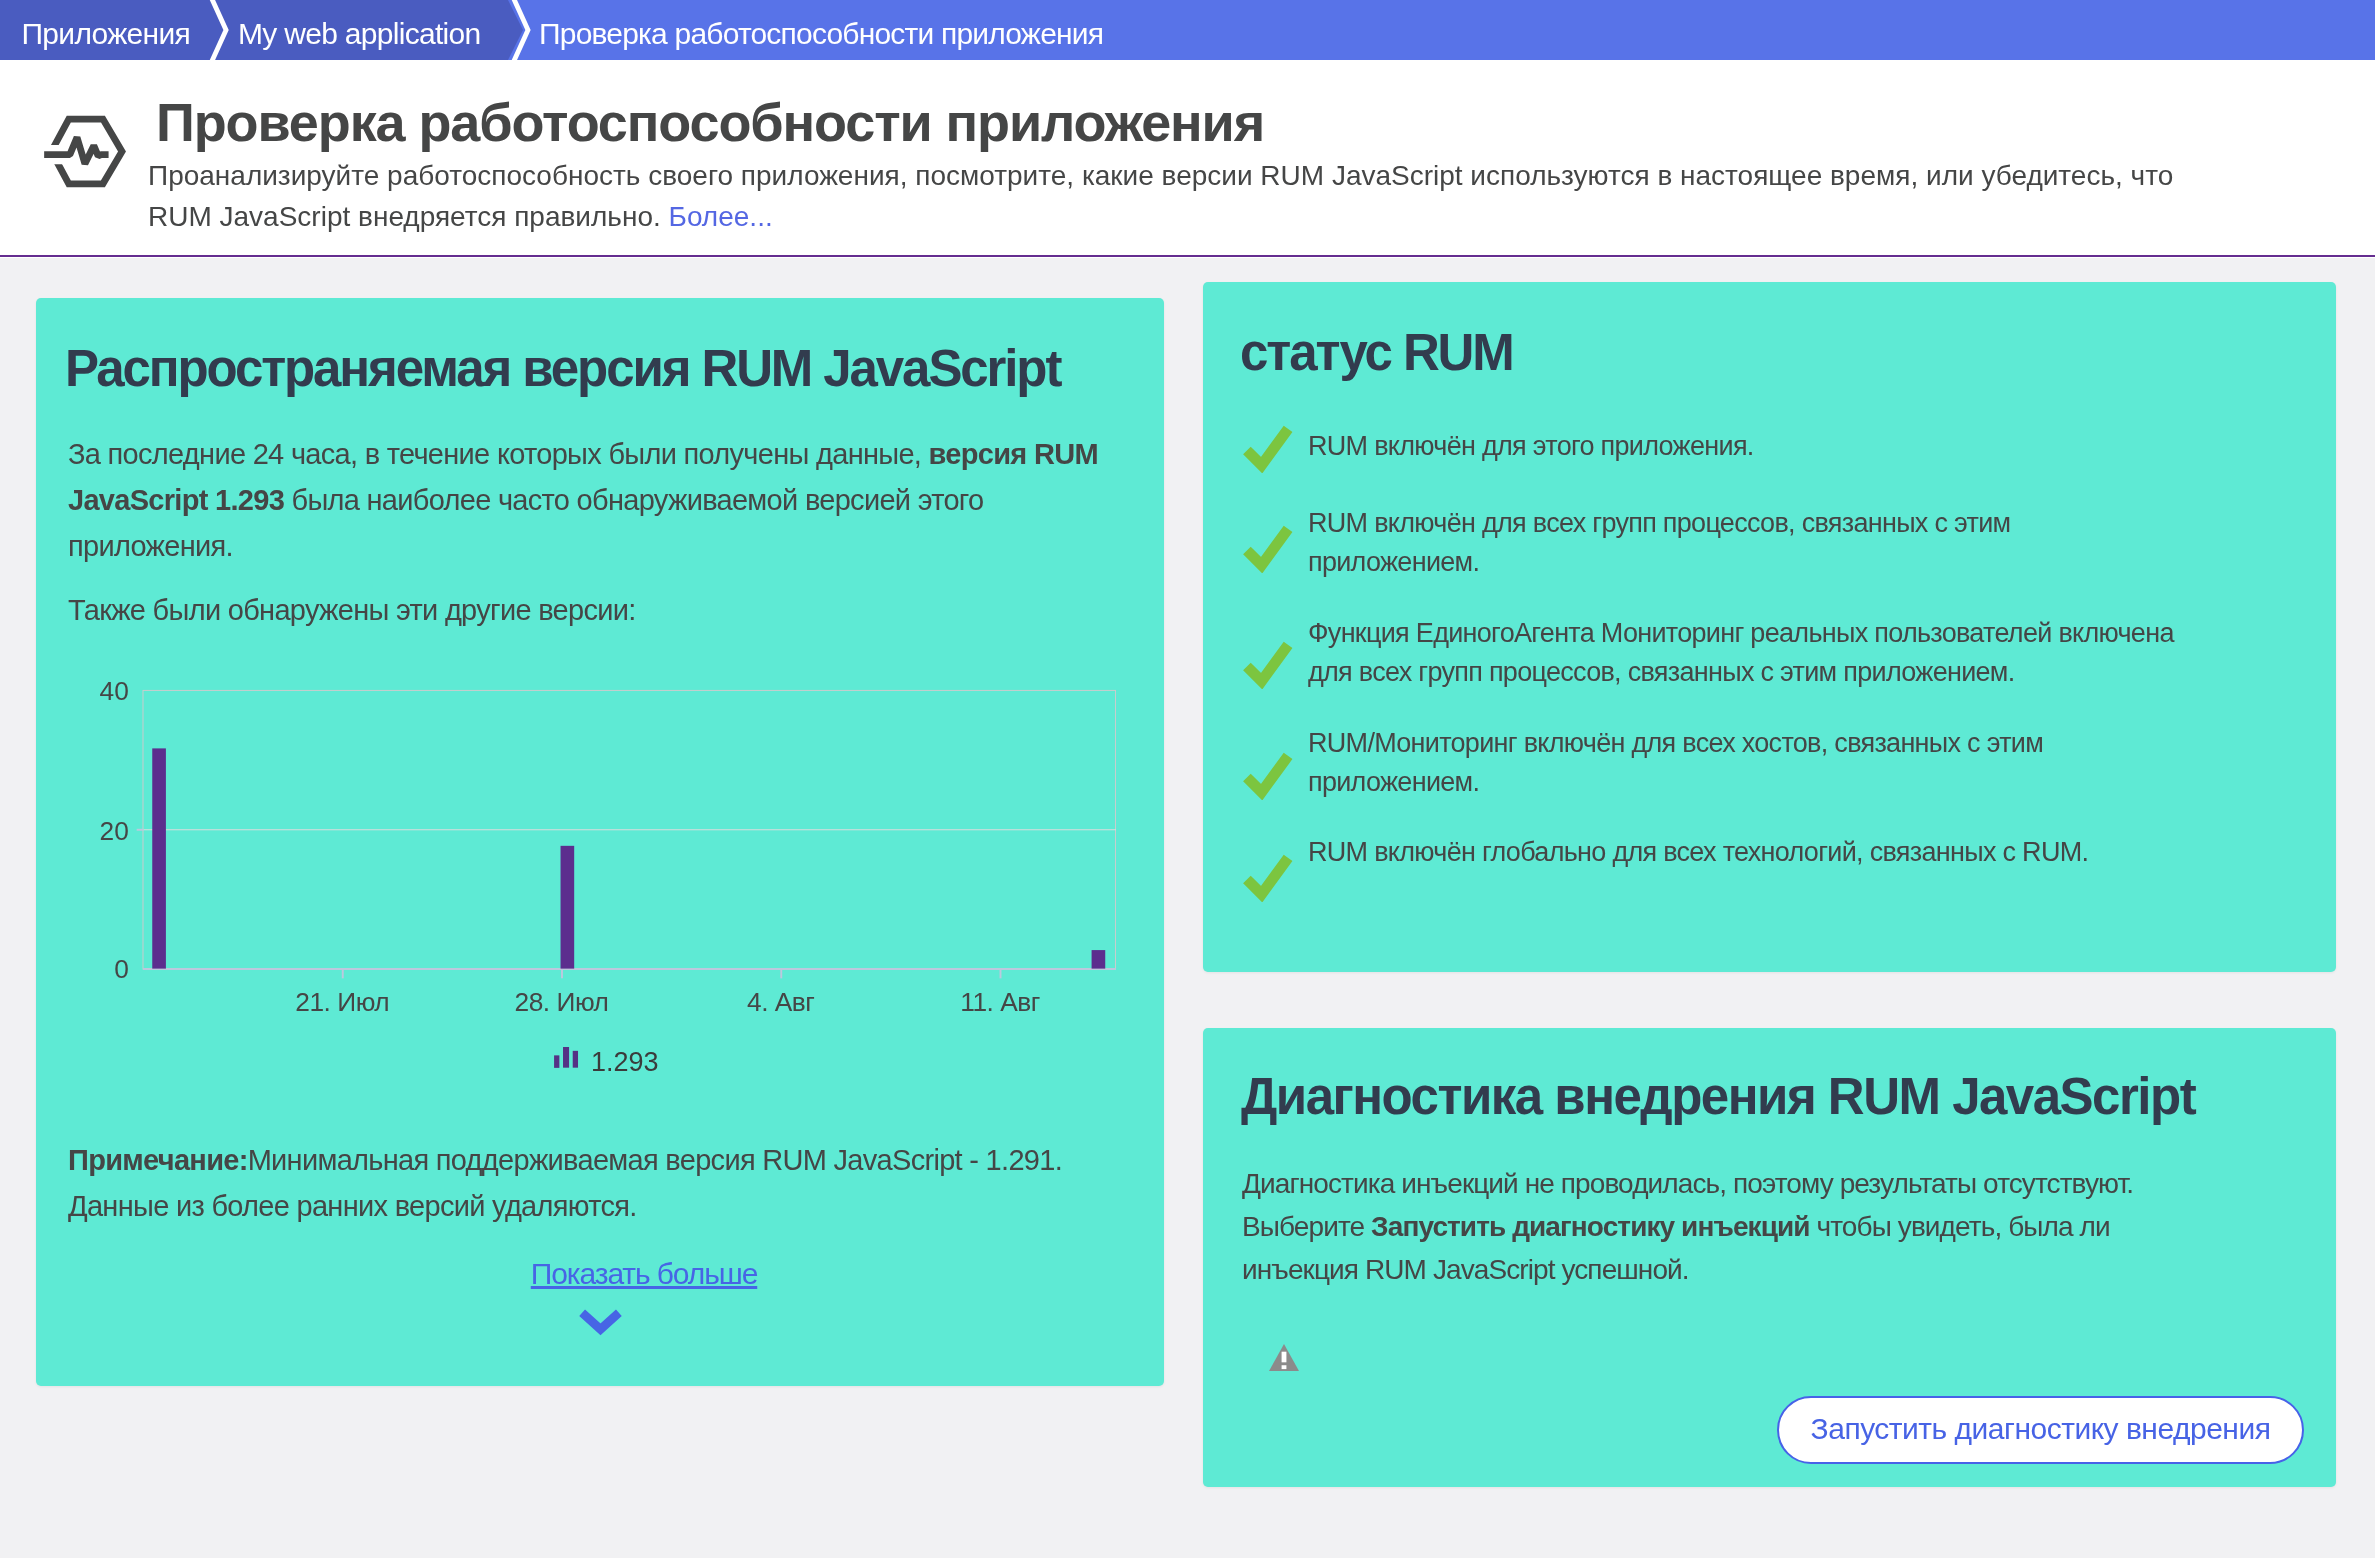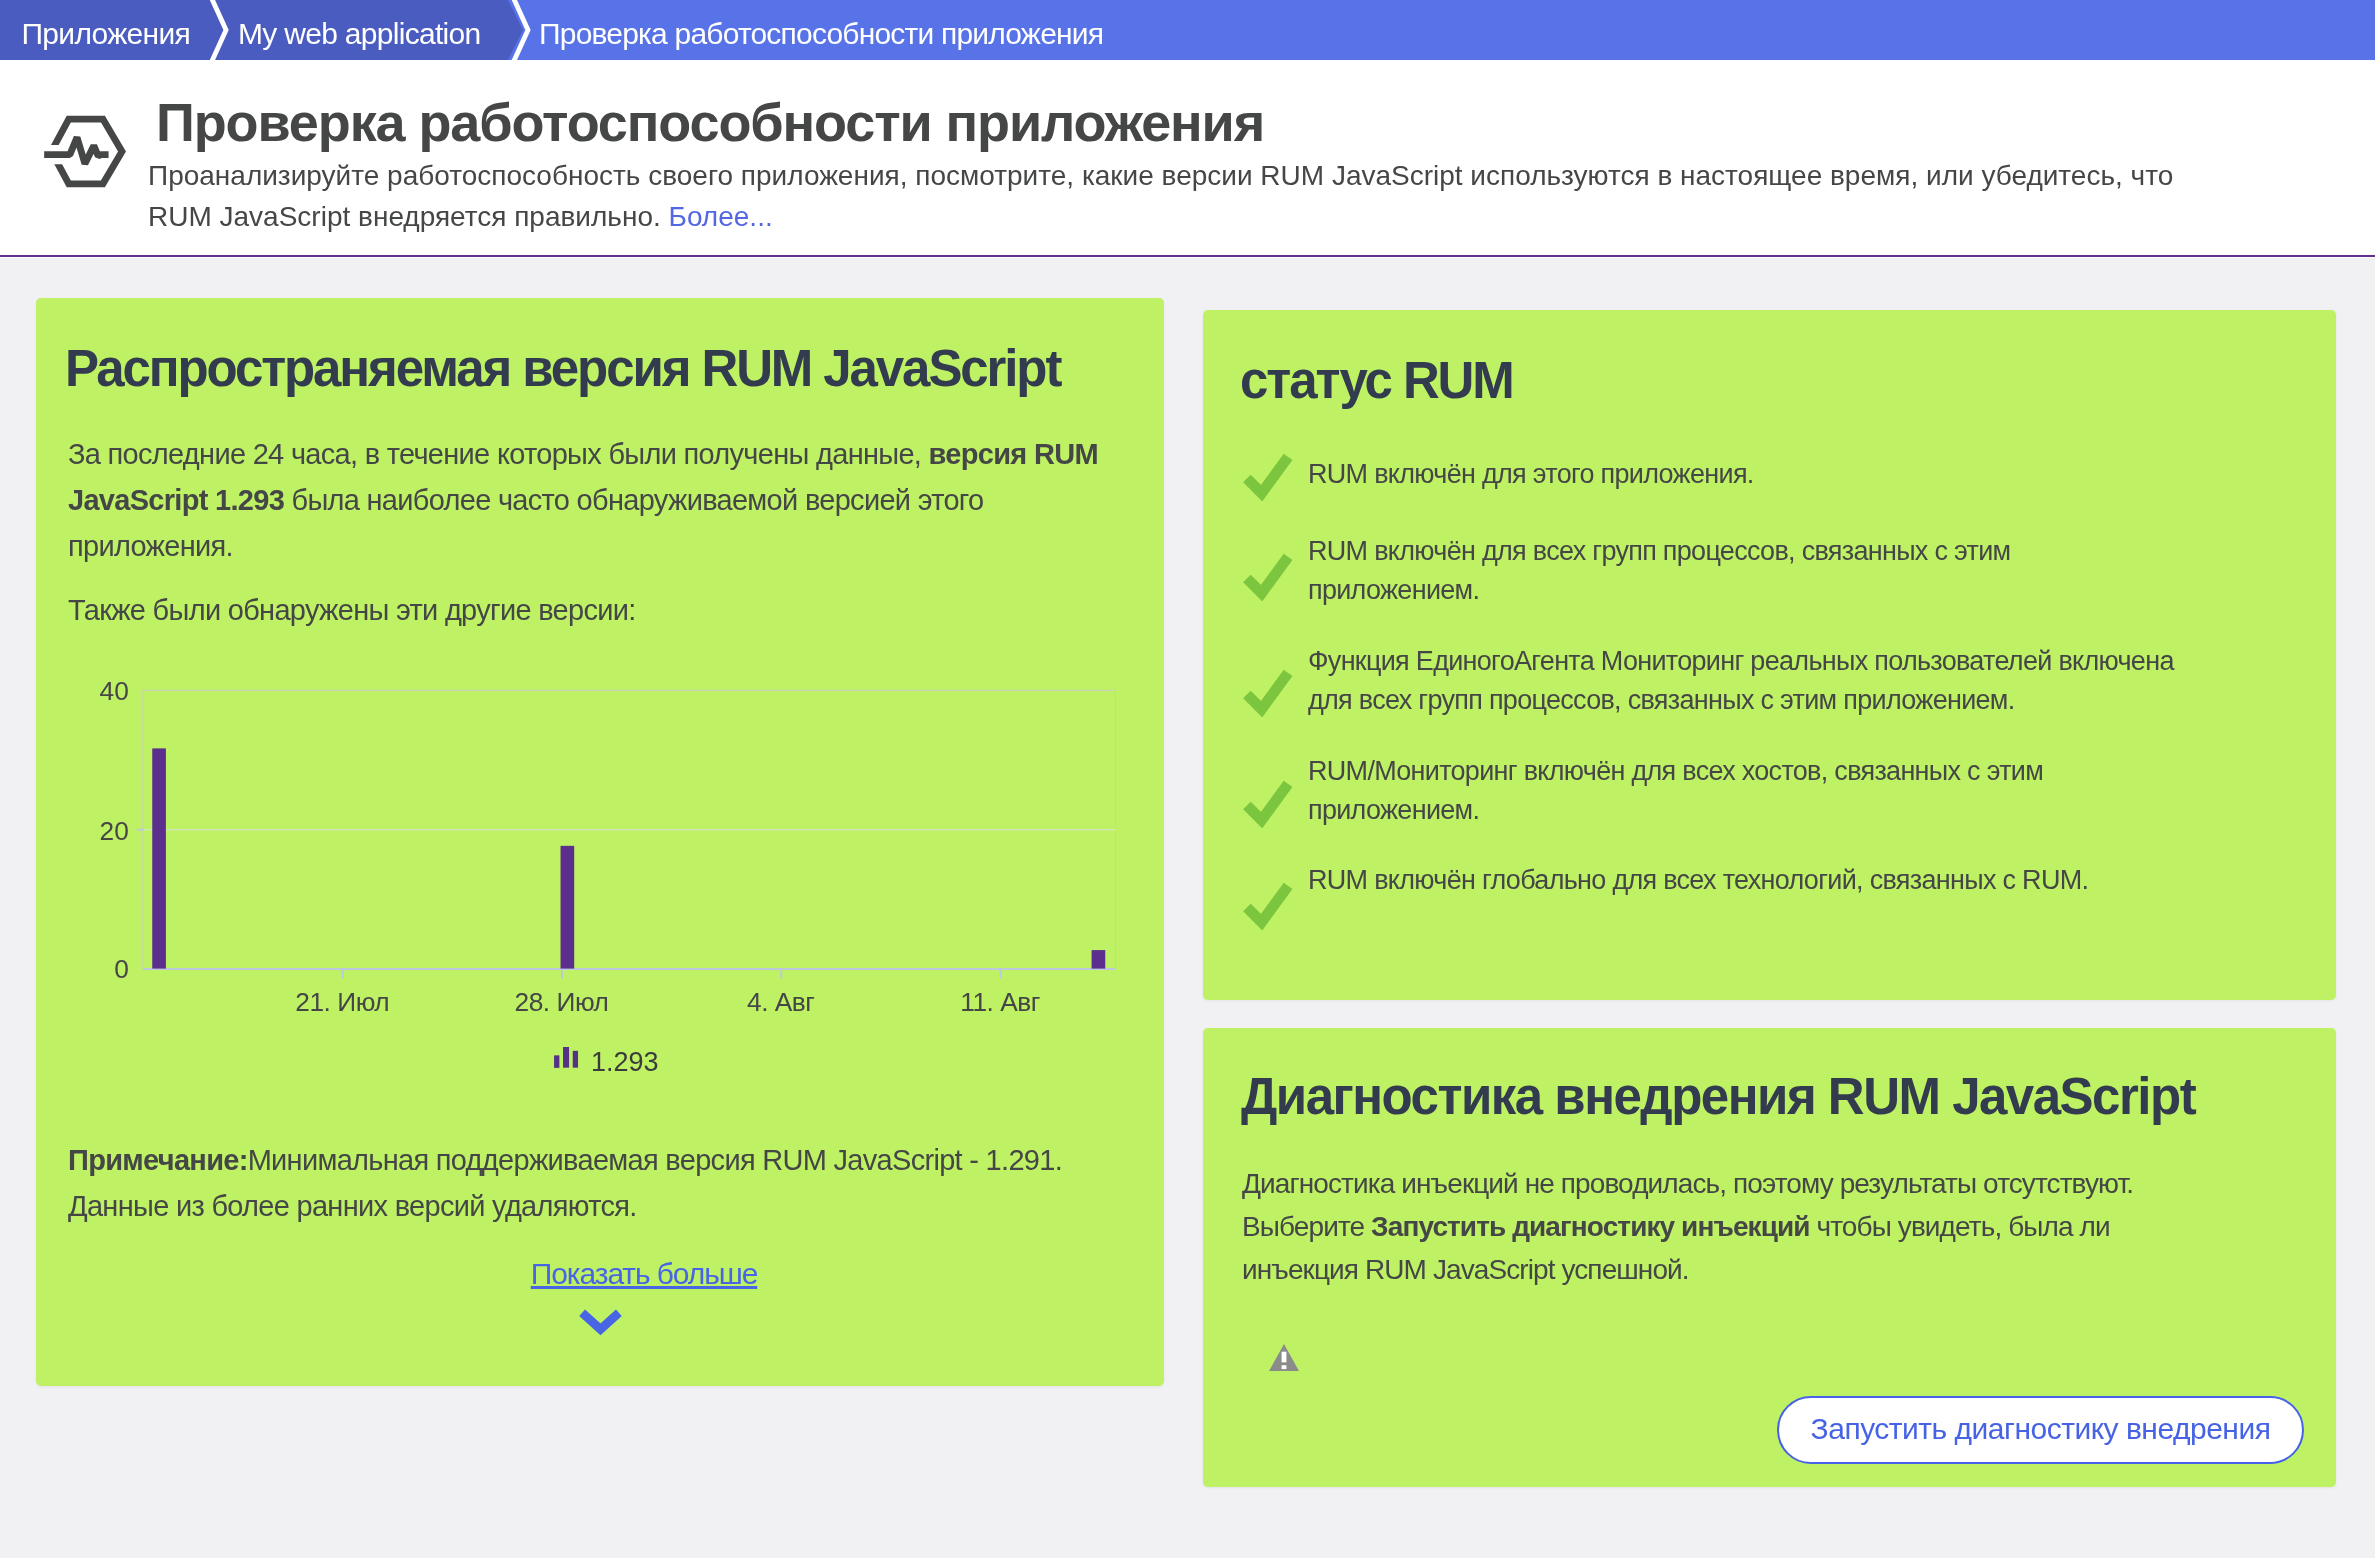--- a/index.html
+++ b/index.html
@@ -15,23 +15,23 @@
   .ctxt { position:absolute; top:4px; height:76px; line-height:60px; color:#fff; font-size:30px; }
 
   
   #hdr { position:absolute; left:0; top:60px; width:2376px; height:197px; background:#fff; border-bottom:2.9px solid #652d90; }
   #title { position:absolute; left:156px; top:35px; font-size:54px; line-height:54px; font-weight:bold; color:#454646; letter-spacing:-1.1px; white-space:nowrap; }
   .sub { position:absolute; left:148px; color:#454646; font-size:28px; line-height:41px; white-space:nowrap; }
   .lnk { color:#5467e3; text-decoration:none; }
 
   
   #gray { position:absolute; left:0; top:258px; width:2376px; height:1300px; background:#f1f1f3; }
-  .card { position:absolute; background:#bef264; border-radius:4.9px; box-shadow:0 1px 2.9px rgba(0,0,0,0.06); }
+  .card { position:absolute; background:#5eead4; border-radius:4.9px; box-shadow:0 1px 2.9px rgba(0,0,0,0.06); }
   #card1 { left:36px; top:40px; width:1128px; height:1088px; }
-  #card2 { left:1203px; top:52px; width:1133px; height:690px; }
+  #card2 { left:1203px; top:24px; width:1133px; height:690px; }
   #card3 { left:1203px; top:770px; width:1133px; height:459px; }
   .h2 { font-weight:bold; font-size:51px; line-height:51px; color:#323c4e; position:absolute; white-space:nowrap; letter-spacing:-2.1px; }
   .body { position:absolute; color:#454646; font-size:29px; line-height:46px; letter-spacing:-0.7px; }
   .b { font-weight:bold; }
   .item { position:absolute; color:#454646; font-size:27px; line-height:39px; letter-spacing:-0.7px; }
 
   #btn { position:absolute; left:574px; top:368px; width:527px; height:68px; border:2.9px solid #4762e8; border-radius:34px;
     color:#4763e5; font-size:30px; letter-spacing:-0.5px; text-align:center; line-height:62px; background:#fff; }
 </style>
 </head>

